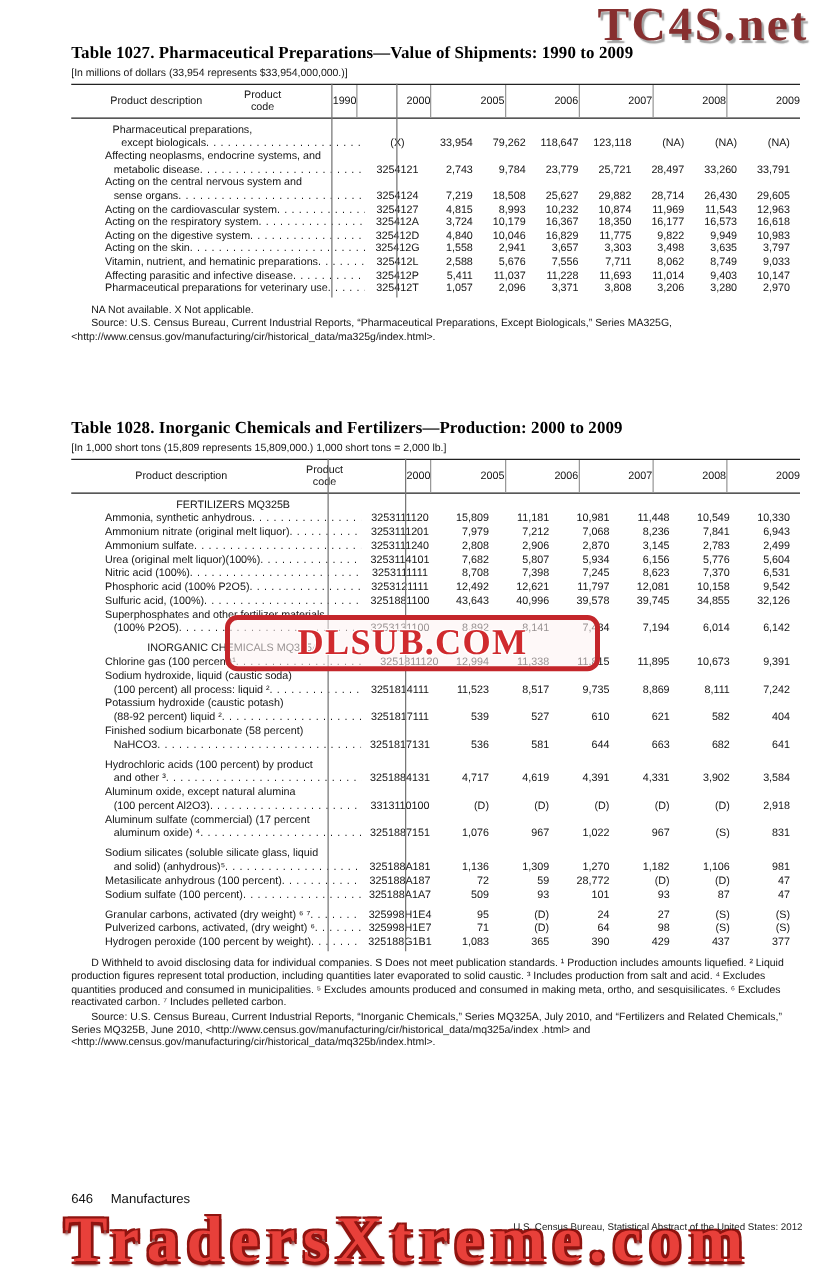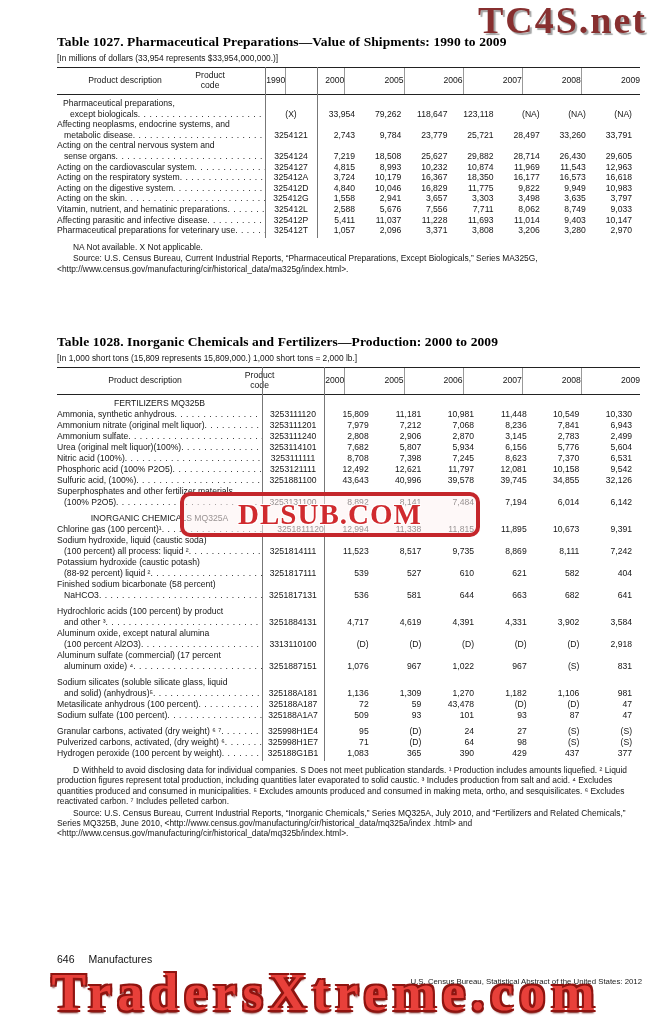--- a/index.html
+++ b/index.html
@@ -16,21 +16,21 @@
   .t1028{--lh:11px;}
   .thead{display:flex;align-items:stretch;height:26px;border-top:1px solid #222;border-bottom:1px solid #222;}
   .hc{display:flex;align-items:center;justify-content:center;text-align:center;
       font-size:8.6px;line-height:9.6px;box-sizing:border-box;}
   .hc-code{white-space:pre-line;}
   .hc-year{flex:1;padding-left:39px;}
   .hc-year + .hc-year{border-left:1px solid #999;}
   .tbody{padding:3px 0 2px 0;}
   .row{display:flex;align-items:flex-end;}
   .spacer{height:5px;}
-  .cell-desc{box-sizing:border-box;overflow:hidden;}
+  .cell-desc{box-sizing:border-box;overflow:hidden;margin-left:27px;}
   .desc-line{white-space:nowrap;overflow:hidden;line-height:var(--lh);}
   .desc-line.cont{padding-left:7px;}
   .desc-line.last{display:flex;}
   .leader{flex:1;overflow:hidden;white-space:nowrap;}
   .leader::after{content:" . . . . . . . . . . . . . . . . . . . . . . . . . . . . . . . . . . . . . . . . . . . . . . . . . . . . . . . . . .";letter-spacing:.5px;}
   .cell-code{box-sizing:border-box;text-align:center;line-height:var(--lh);}
   .cell-val{flex:1;text-align:right;padding-right:8px;line-height:var(--lh);box-sizing:border-box;}
   .section-label{text-align:center;line-height:var(--lh);}
   .vline{position:absolute;top:0;bottom:0;width:1px;background:#777;}
 
@@ -524,21 +524,21 @@
             <div class="row">
               <div class="cell-desc" style="width: 205px;">
                 <div class="desc-line last">
                   <span class="t">Metasilicate anhydrous (100 percent)</span>
                   <span class="leader"></span>
                 </div>
               </div>
               <div class="cell-code" style="width: 62px;">325188A187</div>
               <div class="cell-val">72</div>
               <div class="cell-val">59</div>
-              <div class="cell-val">43,478</div>
+              <div class="cell-val">28,772</div>
               <div class="cell-val">(D)</div>
               <div class="cell-val">(D)</div>
               <div class="cell-val">47</div>
             </div>
             <div class="row">
               <div class="cell-desc" style="width: 205px;">
                 <div class="desc-line last">
                   <span class="t">Sodium sulfate (100 percent)</span>
                   <span class="leader"></span>
                 </div>

